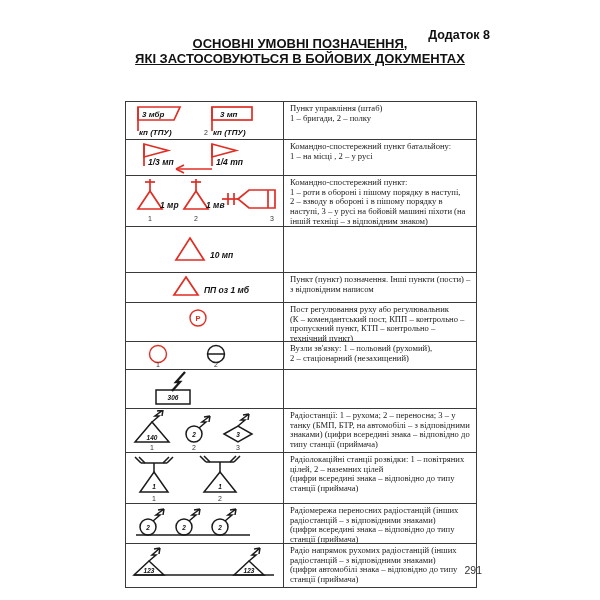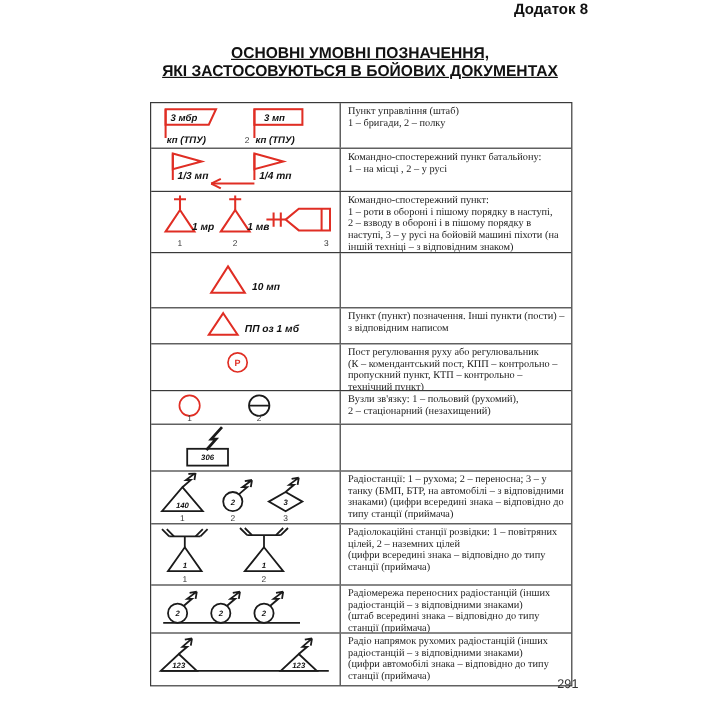--- a/index.html
+++ b/index.html
@@ -1,19 +1,19 @@
 <!DOCTYPE html>
 <html><head>
 <meta charset="utf-8">
 <style>
   html,body{margin:0;padding:0;background:#fff;}
   .page{position:relative;width:600px;height:600px;background:#ffffff;font-family:"Liberation Sans",sans-serif;overflow:hidden;}
-  .appendix{position:absolute;top:1px;right:110px;font:bold 12.5px "Liberation Sans",sans-serif;color:#111;}
+  .appendix{position:absolute;top:28px;right:110px;font:bold 12.5px "Liberation Sans",sans-serif;color:#111;}
   .title{position:absolute;top:36px;left:0;width:600px;text-align:center;font:bold 13px/15px "Liberation Sans",sans-serif;color:#111;text-decoration:underline;}
-  .symtable{position:absolute;top:85px;left:125px;width:350px;border:1px solid #3a3a3a;box-sizing:content-box;}
+  .symtable{position:absolute;top:101px;left:125px;width:350px;border:1px solid #3a3a3a;box-sizing:content-box;}
   .trow{display:flex;border-top:1px solid #3a3a3a;}
   .trow:first-child{border-top:none;}
   .cell-sym{width:158px;min-width:158px;border-right:1px solid #3a3a3a;display:flex;align-items:center;justify-content:flex-start;overflow:hidden;box-sizing:border-box;padding-left:2px;}
   .cell-desc{flex:1;padding:2px 5px 1px 6px;font:8.6px/1.13 "Liberation Serif",serif;color:#1a1a1a;white-space:pre-line;overflow:hidden;box-sizing:border-box;}
   .pagenum{position:absolute;top:564px;right:118px;font:10.5px "Liberation Sans",sans-serif;color:#333;}
   svg{display:block;}
   .rs{stroke:#e02e24;fill:none;stroke-width:1.7;stroke-linejoin:miter;}
   .rs15{stroke:#e02e24;fill:none;stroke-width:1.4;}
   .bs{stroke:#1b1b1b;fill:none;stroke-width:1.5;stroke-linejoin:miter;}
   .bolt{stroke:#1b1b1b;fill:none;stroke-width:2.3;}
@@ -206,21 +206,21 @@
           <path class="bs" d="M25,16 L32,10 L28,10 L36,4 M36,4 L30,5 M36,4 L35,10"></path>
           <circle class="bs" cx="56" cy="22" r="8"></circle>
           <text class="sinner" x="56" y="24.5">2</text>
           <path class="bs" d="M61,16 L68,10 L64,10 L72,4 M72,4 L66,5 M72,4 L71,10"></path>
           <circle class="bs" cx="92" cy="22" r="8"></circle>
           <text class="sinner" x="92" y="24.5">2</text>
           <path class="bs" d="M97,16 L104,10 L100,10 L108,4 M108,4 L102,5 M108,4 L107,10"></path>
         </svg>
       </div>
       <div class="cell-desc">Радіомережа переносних радіостанцій (інших радіостанцій – з відповідними знаками)
-(штаб всередині знака – відповідно до типу станції (приймача)</div>
+(цифри всередині знака – відповідно до типу станції (приймача)</div>
     </div>
 
     <div class="trow" style="height:43px">
       <div class="cell-sym">
         <svg width="152" height="41" viewBox="0 0 152 41">
           <line class="bs" x1="6" y1="30" x2="146" y2="30"></line>
           <polygon class="bs" points="21,16 36,30 6,30"></polygon>
           <text class="sinner" x="21" y="27.5">123</text>
           <path class="bs" d="M21,16 L28,10 L24,10 L32,3 M32,3 L26,4 M32,3 L31,9"></path>
           <polygon class="bs" points="121,16 136,30 106,30"></polygon>

